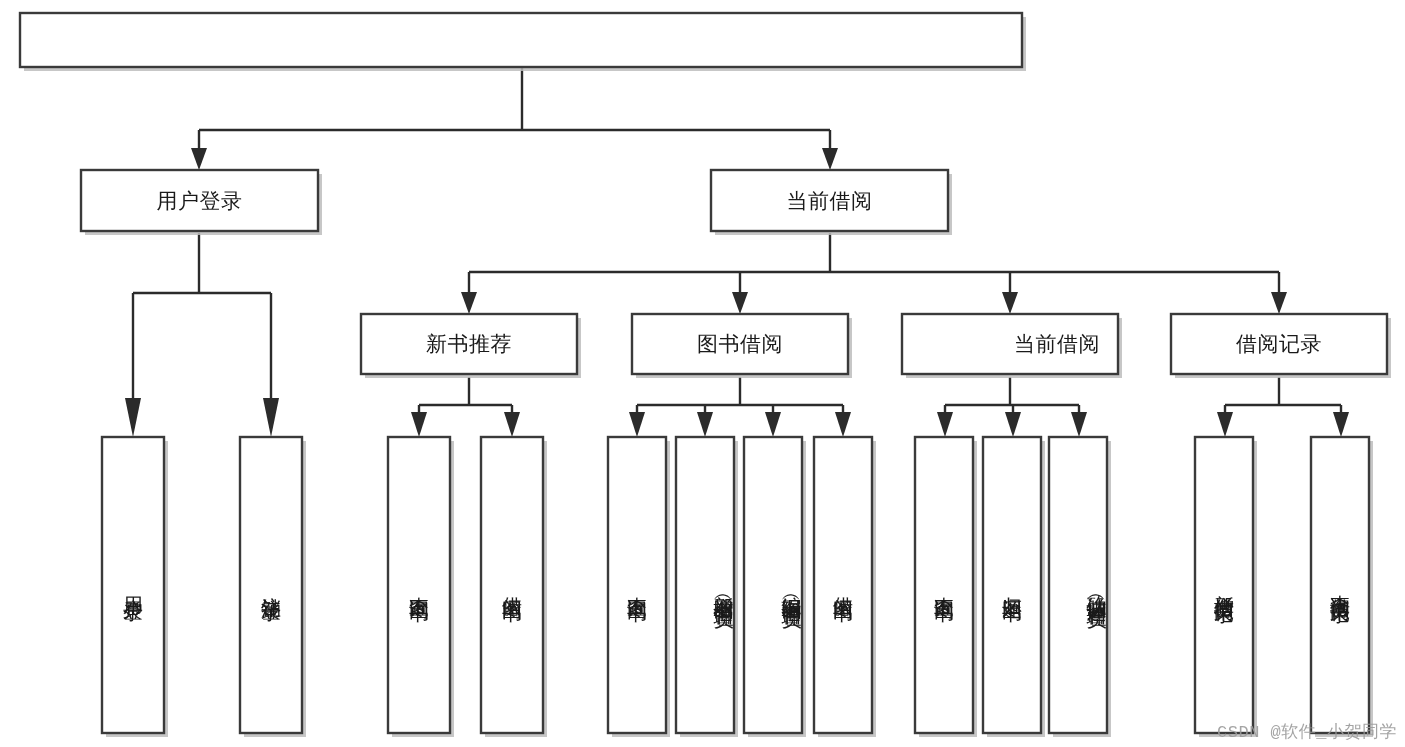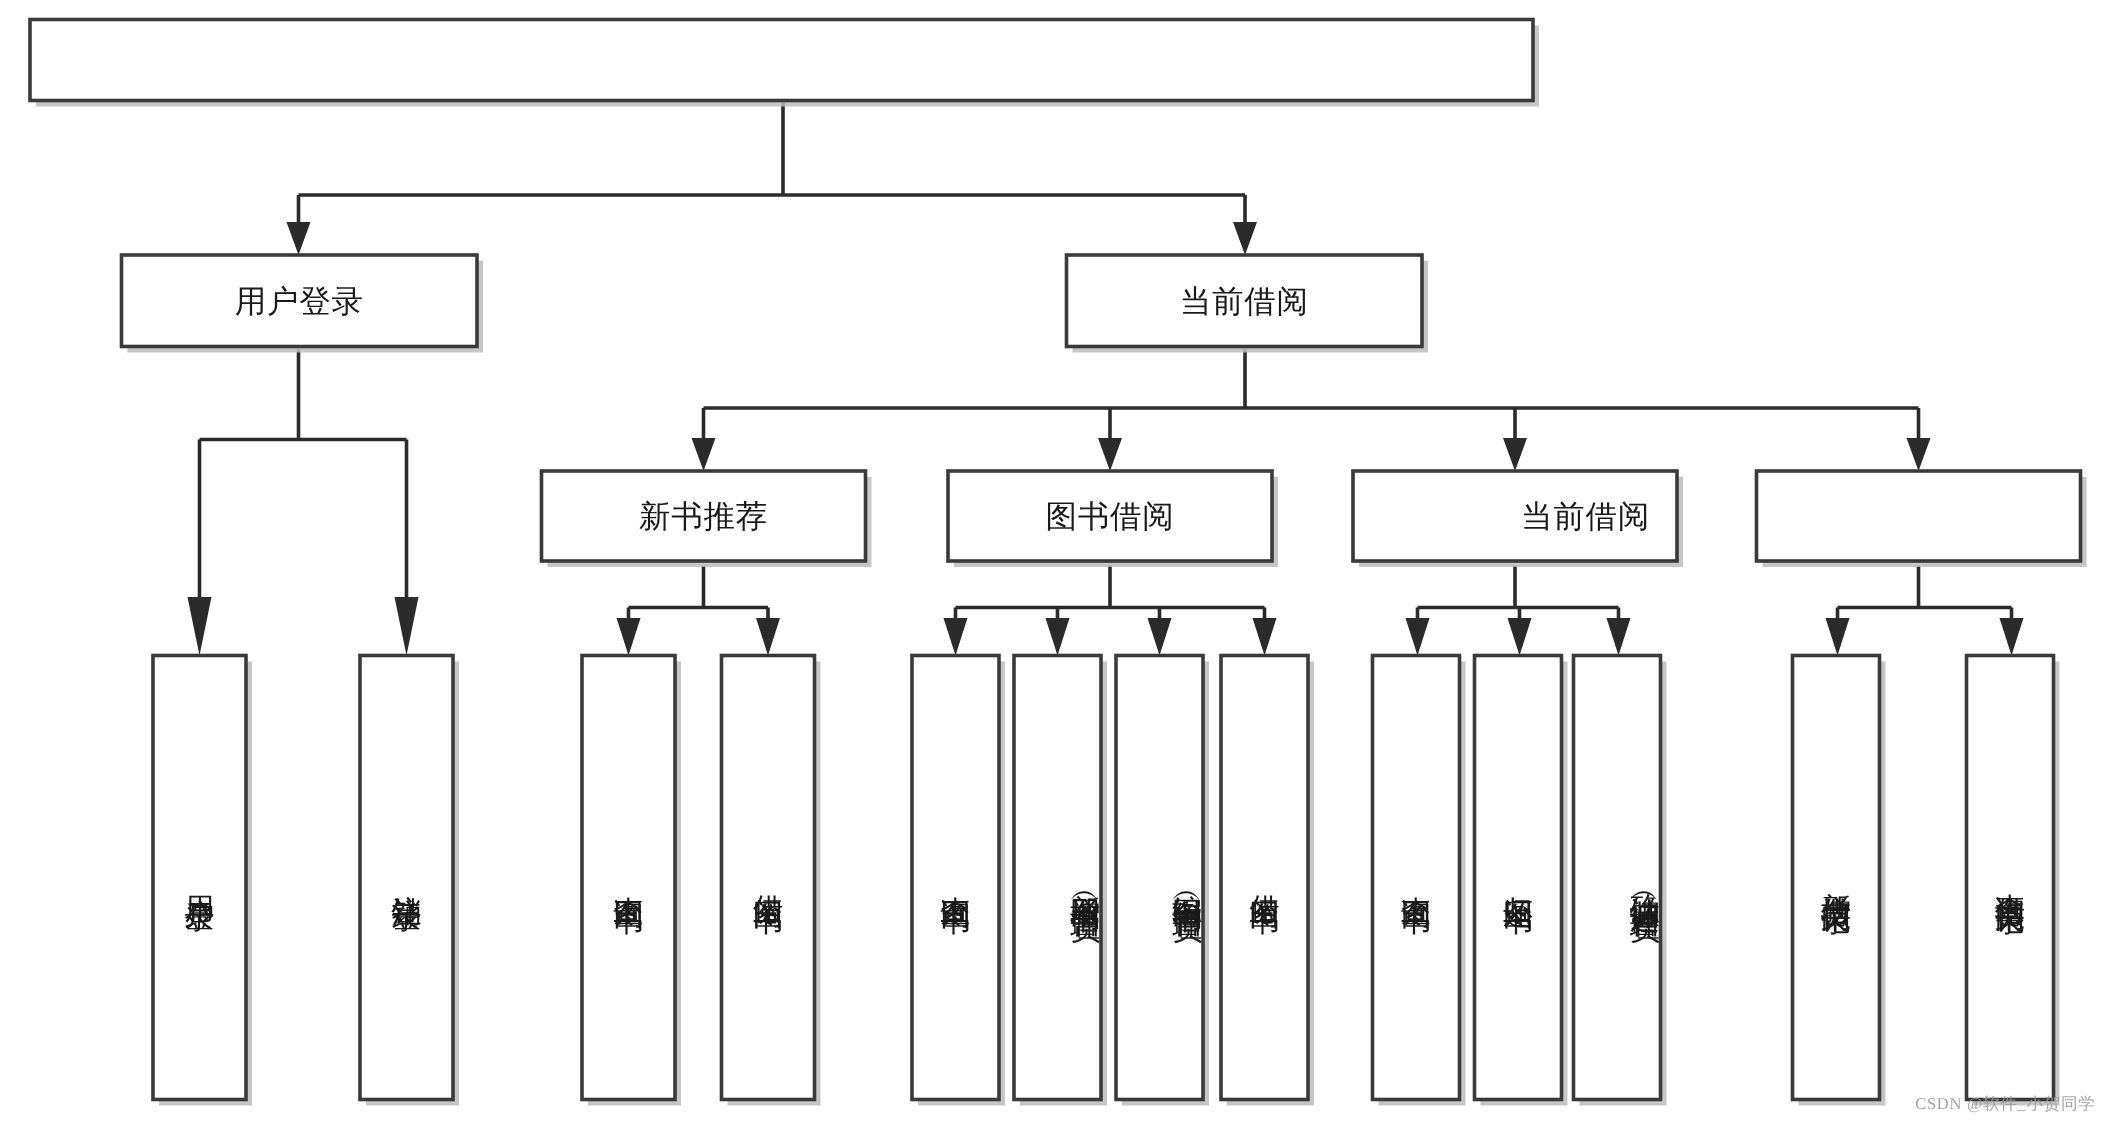--- a/index.html
+++ b/index.html
@@ -71,23 +71,23 @@
     align-items: center;
     padding-top: 0;
   }
   .label-root {
     font-size: 22px;
   }
   #watermark {
     position: absolute;
     right: 8px;
     bottom: 4px;
-    font-size: 11px;
+    font-size: 17px;
     color: #9b9b9b;
-    font-family: Liberation Serif, serif;
+    font-family: Liberation Mono, monospace;
     letter-spacing: 0.5px;
     opacity: 0.9;
   }
 </style>
 </head>
 <body>
 
 <div id="canvas">
 
   <svg id="diagram-svg" viewBox="0 0 1405 747">
@@ -219,20 +219,21 @@
     </g>
   </svg>
 
 
   <div class="node-label label-h" style="left:81px; top:170px; width:237px; height:61px;">用户登录</div>
   <div class="node-label label-h" style="left:711px; top:170px; width:237px; height:61px;">当前借阅</div>
 
   <div class="node-label label-h" style="left:632px; top:314px; width:216px; height:60px;">图书借阅</div>
   <div class="node-label label-h" style="left:361px; top:314px; width:216px; height:60px;">新书推荐</div>
   <div class="node-label label-h" style="left:902px; top:314px; width:246px; height:60px;padding-left:32px;">当前借阅</div>
+  <div class="node-label label-h" style="left:1171px; top:314px; width:216px; height:60px;">借阅记录</div>
 
   <div class="node-label label-v v-center" style="left:102px; top:437px; width:62px; height:296px;">用户登录</div>
   <div class="node-label label-v v-center" style="left:240px; top:437px; width:62px; height:296px;">注销登录</div>
 
   <div class="node-label label-v v-center" style="left:388px; top:437px; width:62px; height:296px;">查询图书</div>
   <div class="node-label label-v v-center" style="left:481px; top:437px; width:62px; height:296px;">借阅图书</div>
 
   <div class="node-label label-v v-center" style="left:608px; top:437px; width:58px; height:296px;">查询图书</div>
   <div class="node-label label-v" style="left:676px; top:437px; width:58px; height:296px;">新增图书（管理员）</div>
   <div class="node-label label-v" style="left:744px; top:437px; width:58px; height:296px;">编辑图书（管理员）</div>

